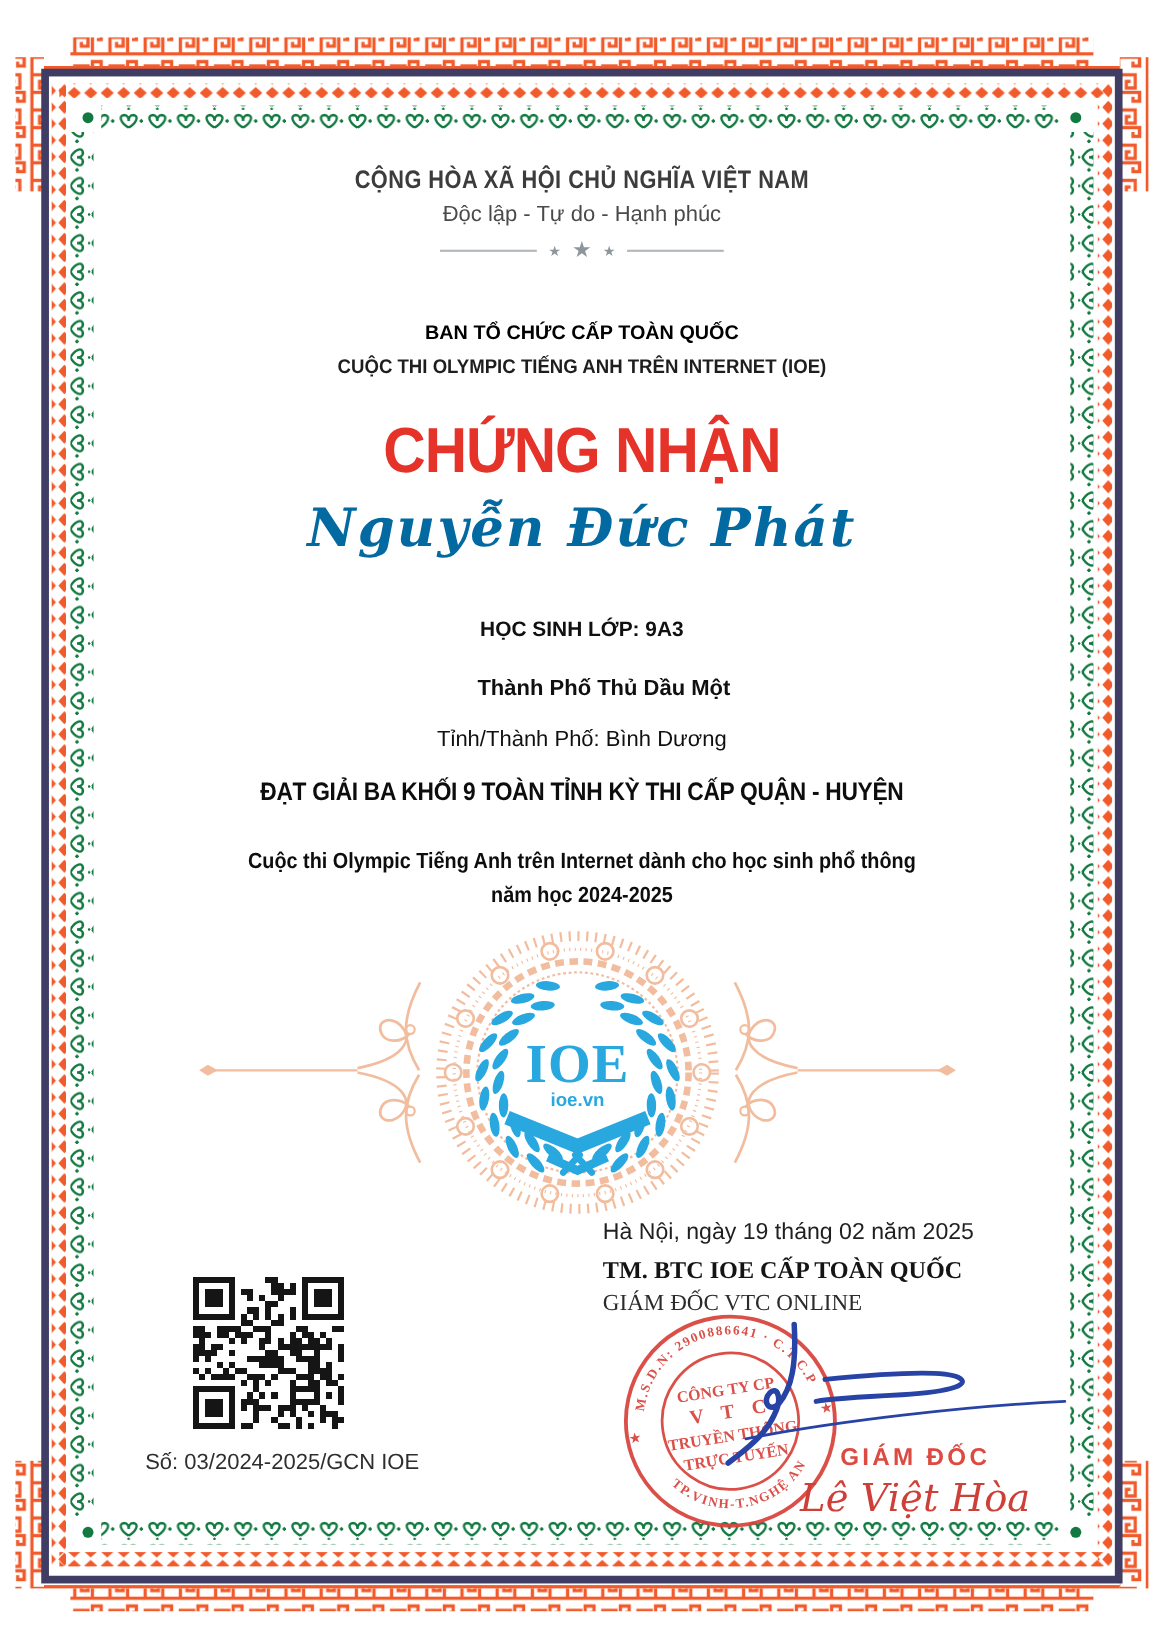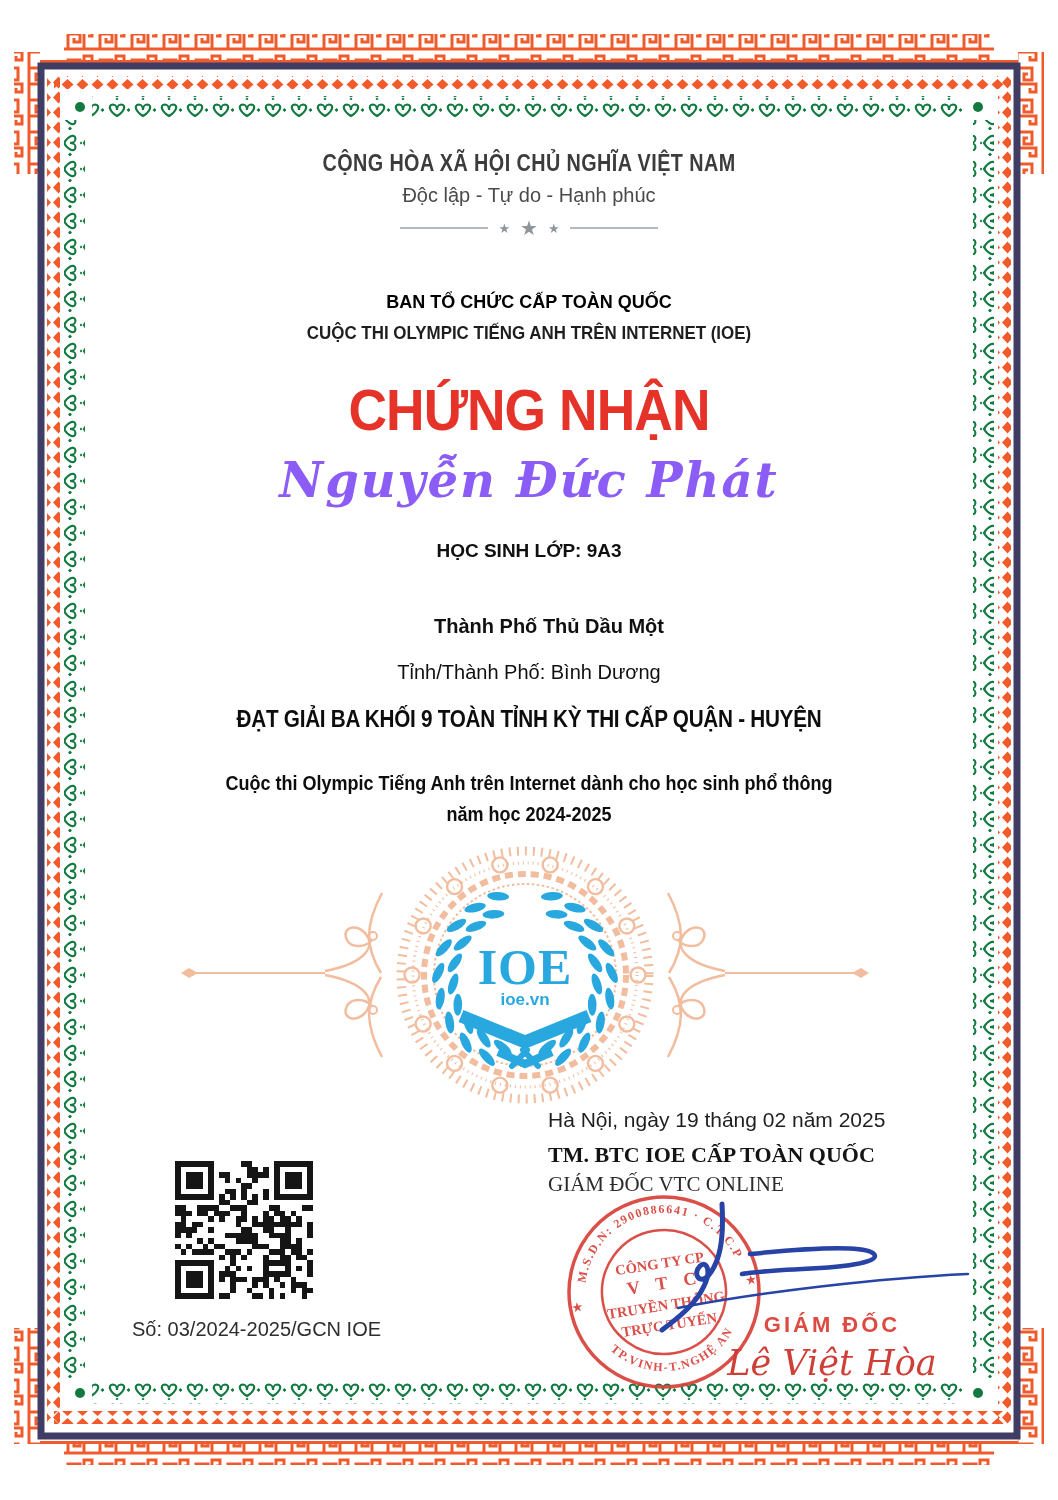--- a/index.html
+++ b/index.html
@@ -10,22 +10,22 @@
   .national-title{top:150px;font-size:23px;font-weight:bold;color:#3c3c3c;transform:scaleX(.86);letter-spacing:.5px;}
   .national-motto{top:184px;font-size:20px;color:#4a4a4a;}
   .divider{top:218px;display:flex;justify-content:center;align-items:center;gap:10px;left:0;width:100%;position:absolute;}
   .divider .rule{width:88px;height:2px;background:#b4b9bd;}
   .divider .star{color:#8f969b;font-size:13px;line-height:1;}
   .divider .star.big{font-size:20px;}
   .org1{top:292px;font-size:18px;font-weight:bold;color:#000000;}
   .org2{top:323px;font-size:18px;font-weight:bold;color:#1e1e1e;transform:scaleX(.94);}
   .cert-title{top:376px;font-size:58px;font-weight:bold;color:#E6332A;transform:scaleX(.92);letter-spacing:-1px;}
   .recipient{top:452px;font-family:"DejaVu Serif",serif;font-style:italic;font-weight:bold;
-             font-size:48px;color:#8b5cf6;letter-spacing:2px;}
-  .class-line{top:540px;font-size:19px;font-weight:bold;color:#101010;}
+             font-size:48px;color:#0369a1;letter-spacing:2px;}
+  .class-line{top:562px;font-size:19px;font-weight:bold;color:#101010;}
   .school-line{top:569px;font-size:20px;font-weight:bold;color:#101010;letter-spacing:-.3px;}
   .city-line{top:615px;font-size:20px;font-weight:bold;color:#101010;padding-left:20px;}
   .province-line{top:661px;font-size:20px;font-weight:normal;color:#101010;}
   .award-line{top:706px;font-size:23px;font-weight:bold;color:#0d0d0d;transform:scaleX(.90);letter-spacing:-.3px;}
   .comp-block{top:768px;font-size:20px;font-weight:bold;color:#0d0d0d;line-height:31px;transform:scaleX(.90);}
   .sign-block{position:absolute;left:548px;top:1108px;width:430px;}
   .date-line{font-size:21px;color:#1f1f1f;}
   .auth1{margin-top:10px;font-family:"Liberation Serif",serif;font-weight:bold;font-size:22px;color:#141414;}
   .auth2{margin-top:4px;font-family:"Liberation Serif",serif;font-size:21px;color:#2b2b2b;}
   .signer-block{position:absolute;left:692px;top:1312px;width:280px;text-align:center;}

